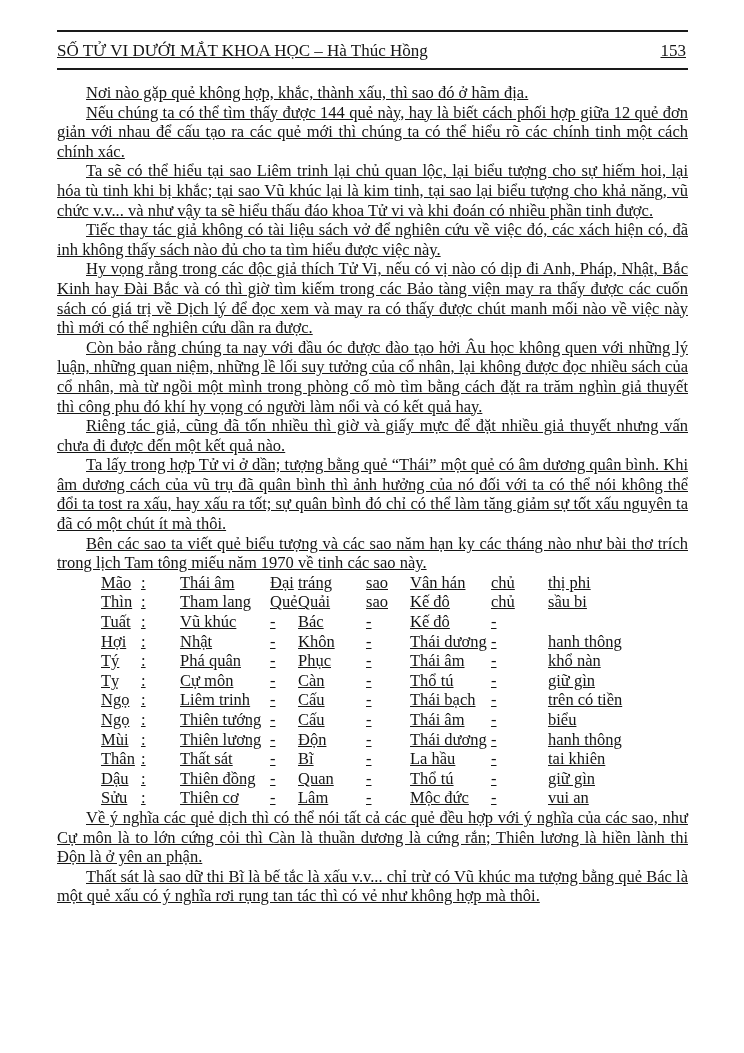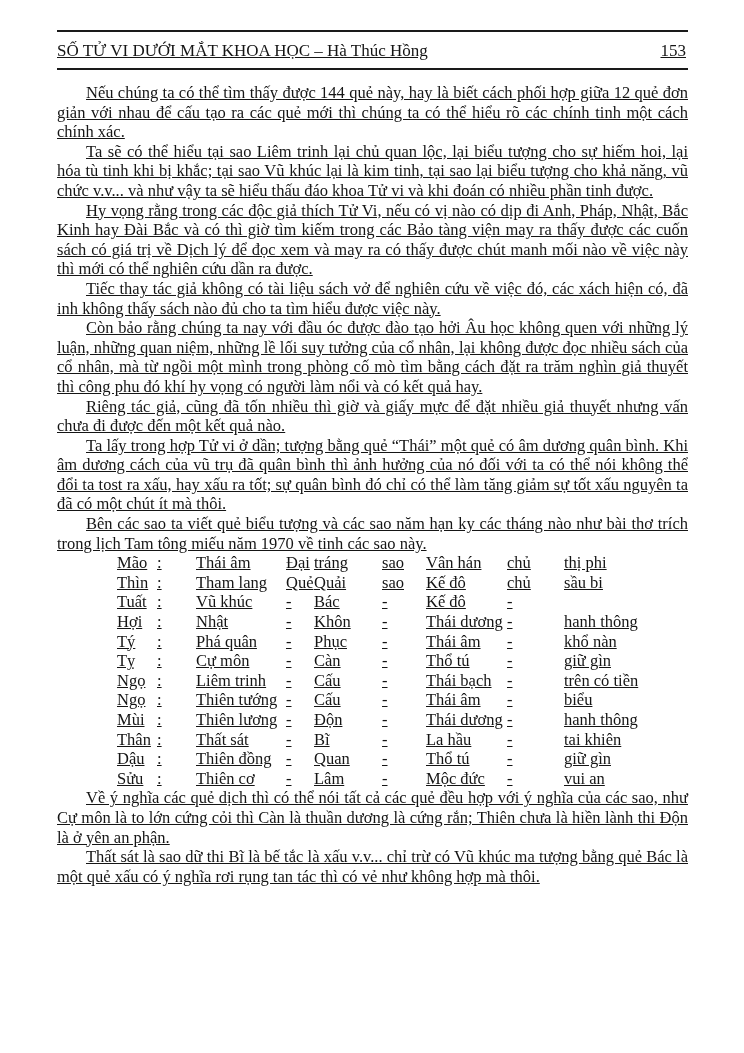--- a/index.html
+++ b/index.html
@@ -12,44 +12,45 @@
   .rule{border-top:2px solid #1a1a1a;height:0;}
   .running-header{
     display:flex;justify-content:space-between;align-items:baseline;
     font-size:17px;line-height:20px;padding:9px 2px 7px 0;
     white-space:nowrap;
   }
   .page-body{
     margin-top:13px;font-size:16.5px;line-height:19.6px;text-align:justify;
   }
   .page-body p{margin:0;text-indent:29px;}
-  .star-table{text-align:left;margin-left:60px;}
+  .star-table{text-align:left;margin-left:44px;}
   .trow{
     display:grid;
     grid-template-columns:40px 39px 90px 28px 68px 44px 81px 57px 1fr;
     line-height:19.6px;
   }
   .tcell{white-space:nowrap;overflow:visible;}
 </style>
 </head>
 <body>
 
 <div class="page">
   <div class="rule"></div>
   <div class="running-header">
     <span>SỐ TỬ VI DƯỚI MẮT KHOA HỌC – Hà Thúc Hồng</span>
     <span>153</span>
   </div>
   <div class="rule"></div>
 
   <div class="page-body">
+    <p>Nơi nào gặp quẻ không hợp, khắc, thành xấu, thì sao đó ở hãm địa.</p>
     <p>Nếu chúng ta có thể tìm thấy được 144 quẻ này, hay là biết cách phối hợp giữa 12 quẻ đơn giản với nhau để cấu tạo ra các quẻ mới thì chúng ta có thể hiểu rõ các chính tinh một cách chính xác.</p>
     <p>Ta sẽ có thể hiểu tại sao Liêm trinh lại chủ quan lộc, lại biểu tượng cho sự hiếm hoi, lại hóa tù tinh khi bị khắc; tại sao Vũ khúc lại là kim tinh, tại sao lại biểu tượng cho khả năng, vũ chức v.v... và như vậy ta sẽ hiểu thấu đáo khoa Tử vi và khi đoán có nhiều phần tinh được.</p>
+    <p>Tiếc thay tác giả không có tài liệu sách vở để nghiên cứu về việc đó, các xách hiện có, đã inh không thấy sách nào đủ cho ta tìm hiểu được việc này.</p>
     <p>Hy vọng rằng trong các độc giả thích Tử Vi, nếu có vị nào có dịp đi Anh, Pháp, Nhật, Bắc Kinh hay Đài Bắc và có thì giờ tìm kiếm trong các Bảo tàng viện may ra thấy được các cuốn sách có giá trị về Dịch lý để đọc xem và may ra có thấy được chút manh mối nào về việc này thì mới có thể nghiên cứu dần ra được.</p>
-    <p>Tiếc thay tác giả không có tài liệu sách vở để nghiên cứu về việc đó, các xách hiện có, đã inh không thấy sách nào đủ cho ta tìm hiểu được việc này.</p>
     <p>Còn bảo rằng chúng ta nay với đầu óc được đào tạo hởi Âu học không quen với những lý luận, những quan niệm, những lề lối suy tưởng của cổ nhân, lại không được đọc nhiều sách của cổ nhân, mà từ ngồi một mình trong phòng cố mò tìm bằng cách đặt ra trăm nghìn giả thuyết thì công phu đó khí hy vọng có người làm nổi và có kết quả hay.</p>
     <p>Riêng tác giả, cũng đã tốn nhiều thì giờ và giấy mực để đặt nhiều giả thuyết nhưng vấn chưa đi được đến một kết quả nào.</p>
     <p>Ta lấy trong hợp Tử vi ở dần; tượng bằng quẻ “Thái” một quẻ có âm dương quân bình. Khi âm dương cách của vũ trụ đã quân bình thì ảnh hưởng của nó đối với ta có thể nói không thể đổi ta tost ra xấu, hay xấu ra tốt; sự quân bình đó chỉ có thể làm tăng giảm sự tốt xấu nguyên ta đã có một chút ít mà thôi.</p>
     <p>Bên các sao ta viết quẻ biểu tượng và các sao năm hạn ky các tháng nào như bài thơ trích trong lịch Tam tông miếu năm 1970 về tinh các sao này.</p>
 
     <div class="star-table">
         <div class="trow">
           <span class="tcell c0">Mão</span>
           <span class="tcell c1">:</span>
           <span class="tcell c2">Thái âm</span>
@@ -176,16 +177,16 @@
           <span class="tcell c2">Thiên cơ</span>
           <span class="tcell c3">-</span>
           <span class="tcell c4">Lâm</span>
           <span class="tcell c5">-</span>
           <span class="tcell c6">Mộc đức</span>
           <span class="tcell c7">-</span>
           <span class="tcell c8">vui an</span>
         </div>
       </div>
 
-    <p>Về ý nghĩa các quẻ dịch thì có thể nói tất cả các quẻ đều hợp với ý nghĩa của các sao, như Cự môn là to lớn cứng cỏi thì Càn là thuần dương là cứng rắn; Thiên chưa là hiền lành thi Độn là ở yên an phận.</p>
+    <p>Về ý nghĩa các quẻ dịch thì có thể nói tất cả các quẻ đều hợp với ý nghĩa của các sao, như Cự môn là to lớn cứng cỏi thì Càn là thuần dương là cứng rắn; Thiên lương là hiền lành thi Độn là ở yên an phận.</p>
     <p>Thất sát là sao dữ thi Bĩ là bế tắc là xấu v.v... chỉ trừ có Vũ khúc ma tượng bằng quẻ Bác là một quẻ xấu có ý nghĩa rơi rụng tan tác thì có vẻ như không hợp mà thôi.</p>
   </div>
 </div>
 
 </body></html>

